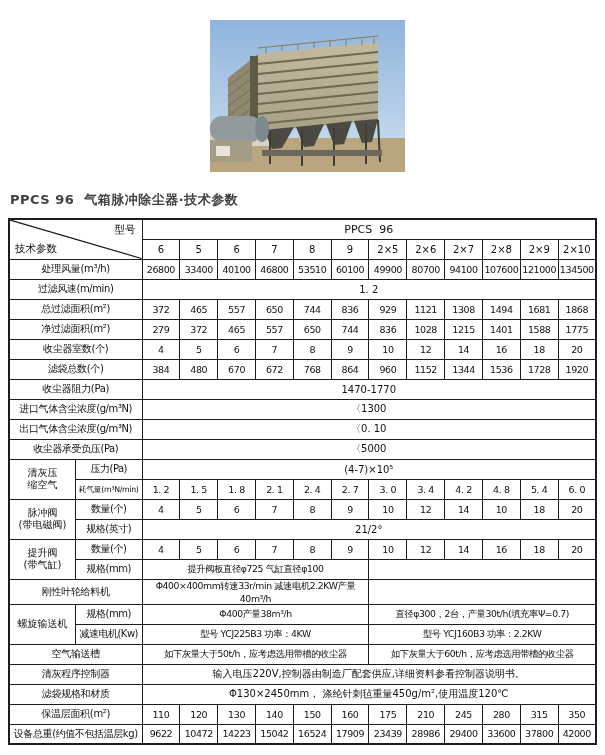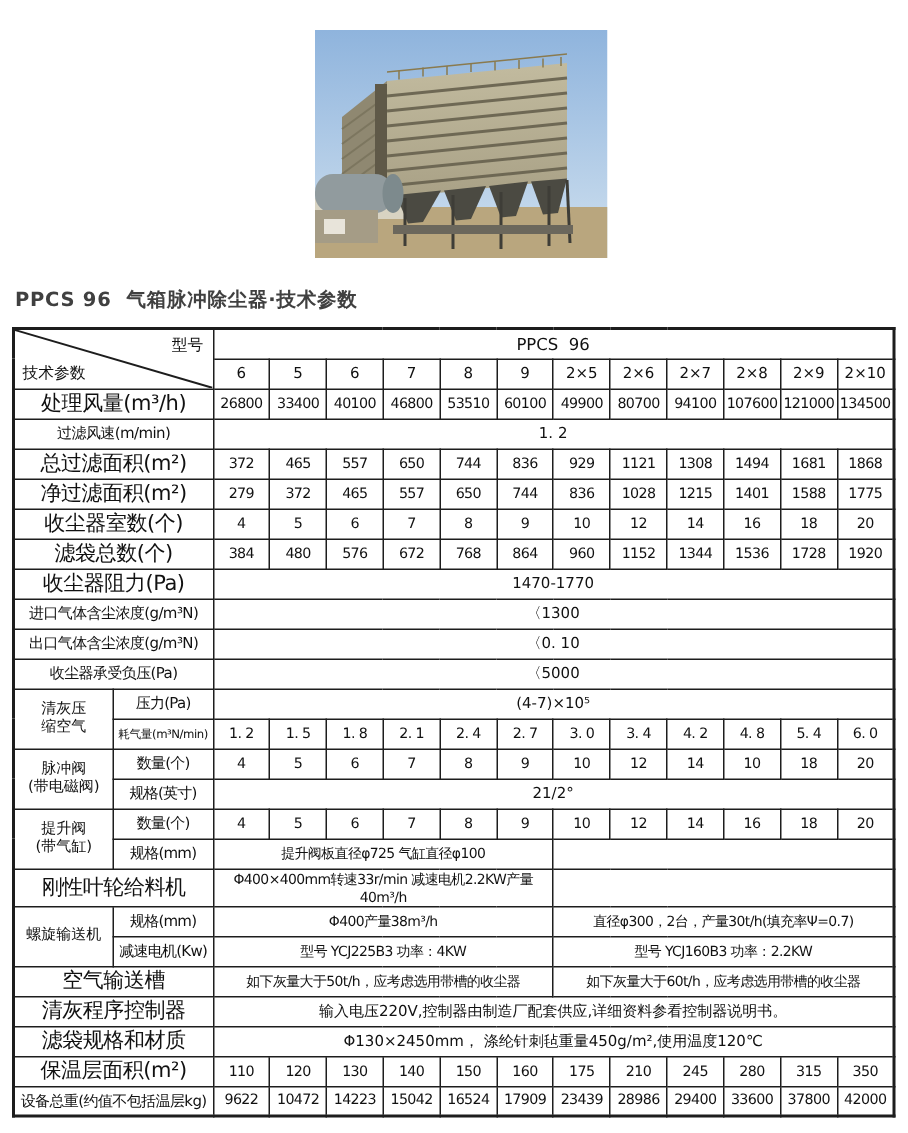--- a/index.html
+++ b/index.html
@@ -19,21 +19,21 @@
   }
   td { border:1px solid #1d1d1d; text-align:center; vertical-align:middle;
        height:20px; padding:0 1px; overflow:hidden; font-size:10px; }
   td.corner { position:relative; padding:0; }
   .corner-svg { position:absolute; left:0; top:0; width:100%; height:100%; }
   .corner-tr { position:absolute; right:6px; top:3px; font-size:10.5px; }
   .corner-bl { position:absolute; left:5px; bottom:3px; font-size:10.5px; }
   td.series { font-size:11px; white-space:pre; }
   td.model { font-size:10px; }
   td.group-label { font-size:10px; line-height:12px;margin-left:12px; }
-  td.row-label { font-size:14px; letter-spacing:-0.3px; }
+  td.row-label { font-size:10px; letter-spacing:-0.3px; }
   td.row-label.long { font-size:10px; letter-spacing:-0.4px; }
   td.sub-label { font-size:10px; letter-spacing:-0.5px;text-align:center; }
   td.sub-label.tiny { font-size:7.8px; letter-spacing:-0.3px; }
   td.val { font-size:9.5px; letter-spacing:-0.4px; }
   td.span-val { font-size:10px; }
   td.split-val { font-size:9.3px; letter-spacing:-0.4px; }
 </style>
 </head>
 <body>
 
@@ -202,21 +202,21 @@
         <td class="val">12</td>
         <td class="val">14</td>
         <td class="val">16</td>
         <td class="val">18</td>
         <td class="val">20</td>
       </tr>
       <tr>
         <td class="row-label" colspan="2">滤袋总数(个)</td>
         <td class="val">384</td>
         <td class="val">480</td>
-        <td class="val">576</td>
+        <td class="val">670</td>
         <td class="val">672</td>
         <td class="val">768</td>
         <td class="val">864</td>
         <td class="val">960</td>
         <td class="val">1152</td>
         <td class="val">1344</td>
         <td class="val">1536</td>
         <td class="val">1728</td>
         <td class="val">1920</td>
       </tr>

